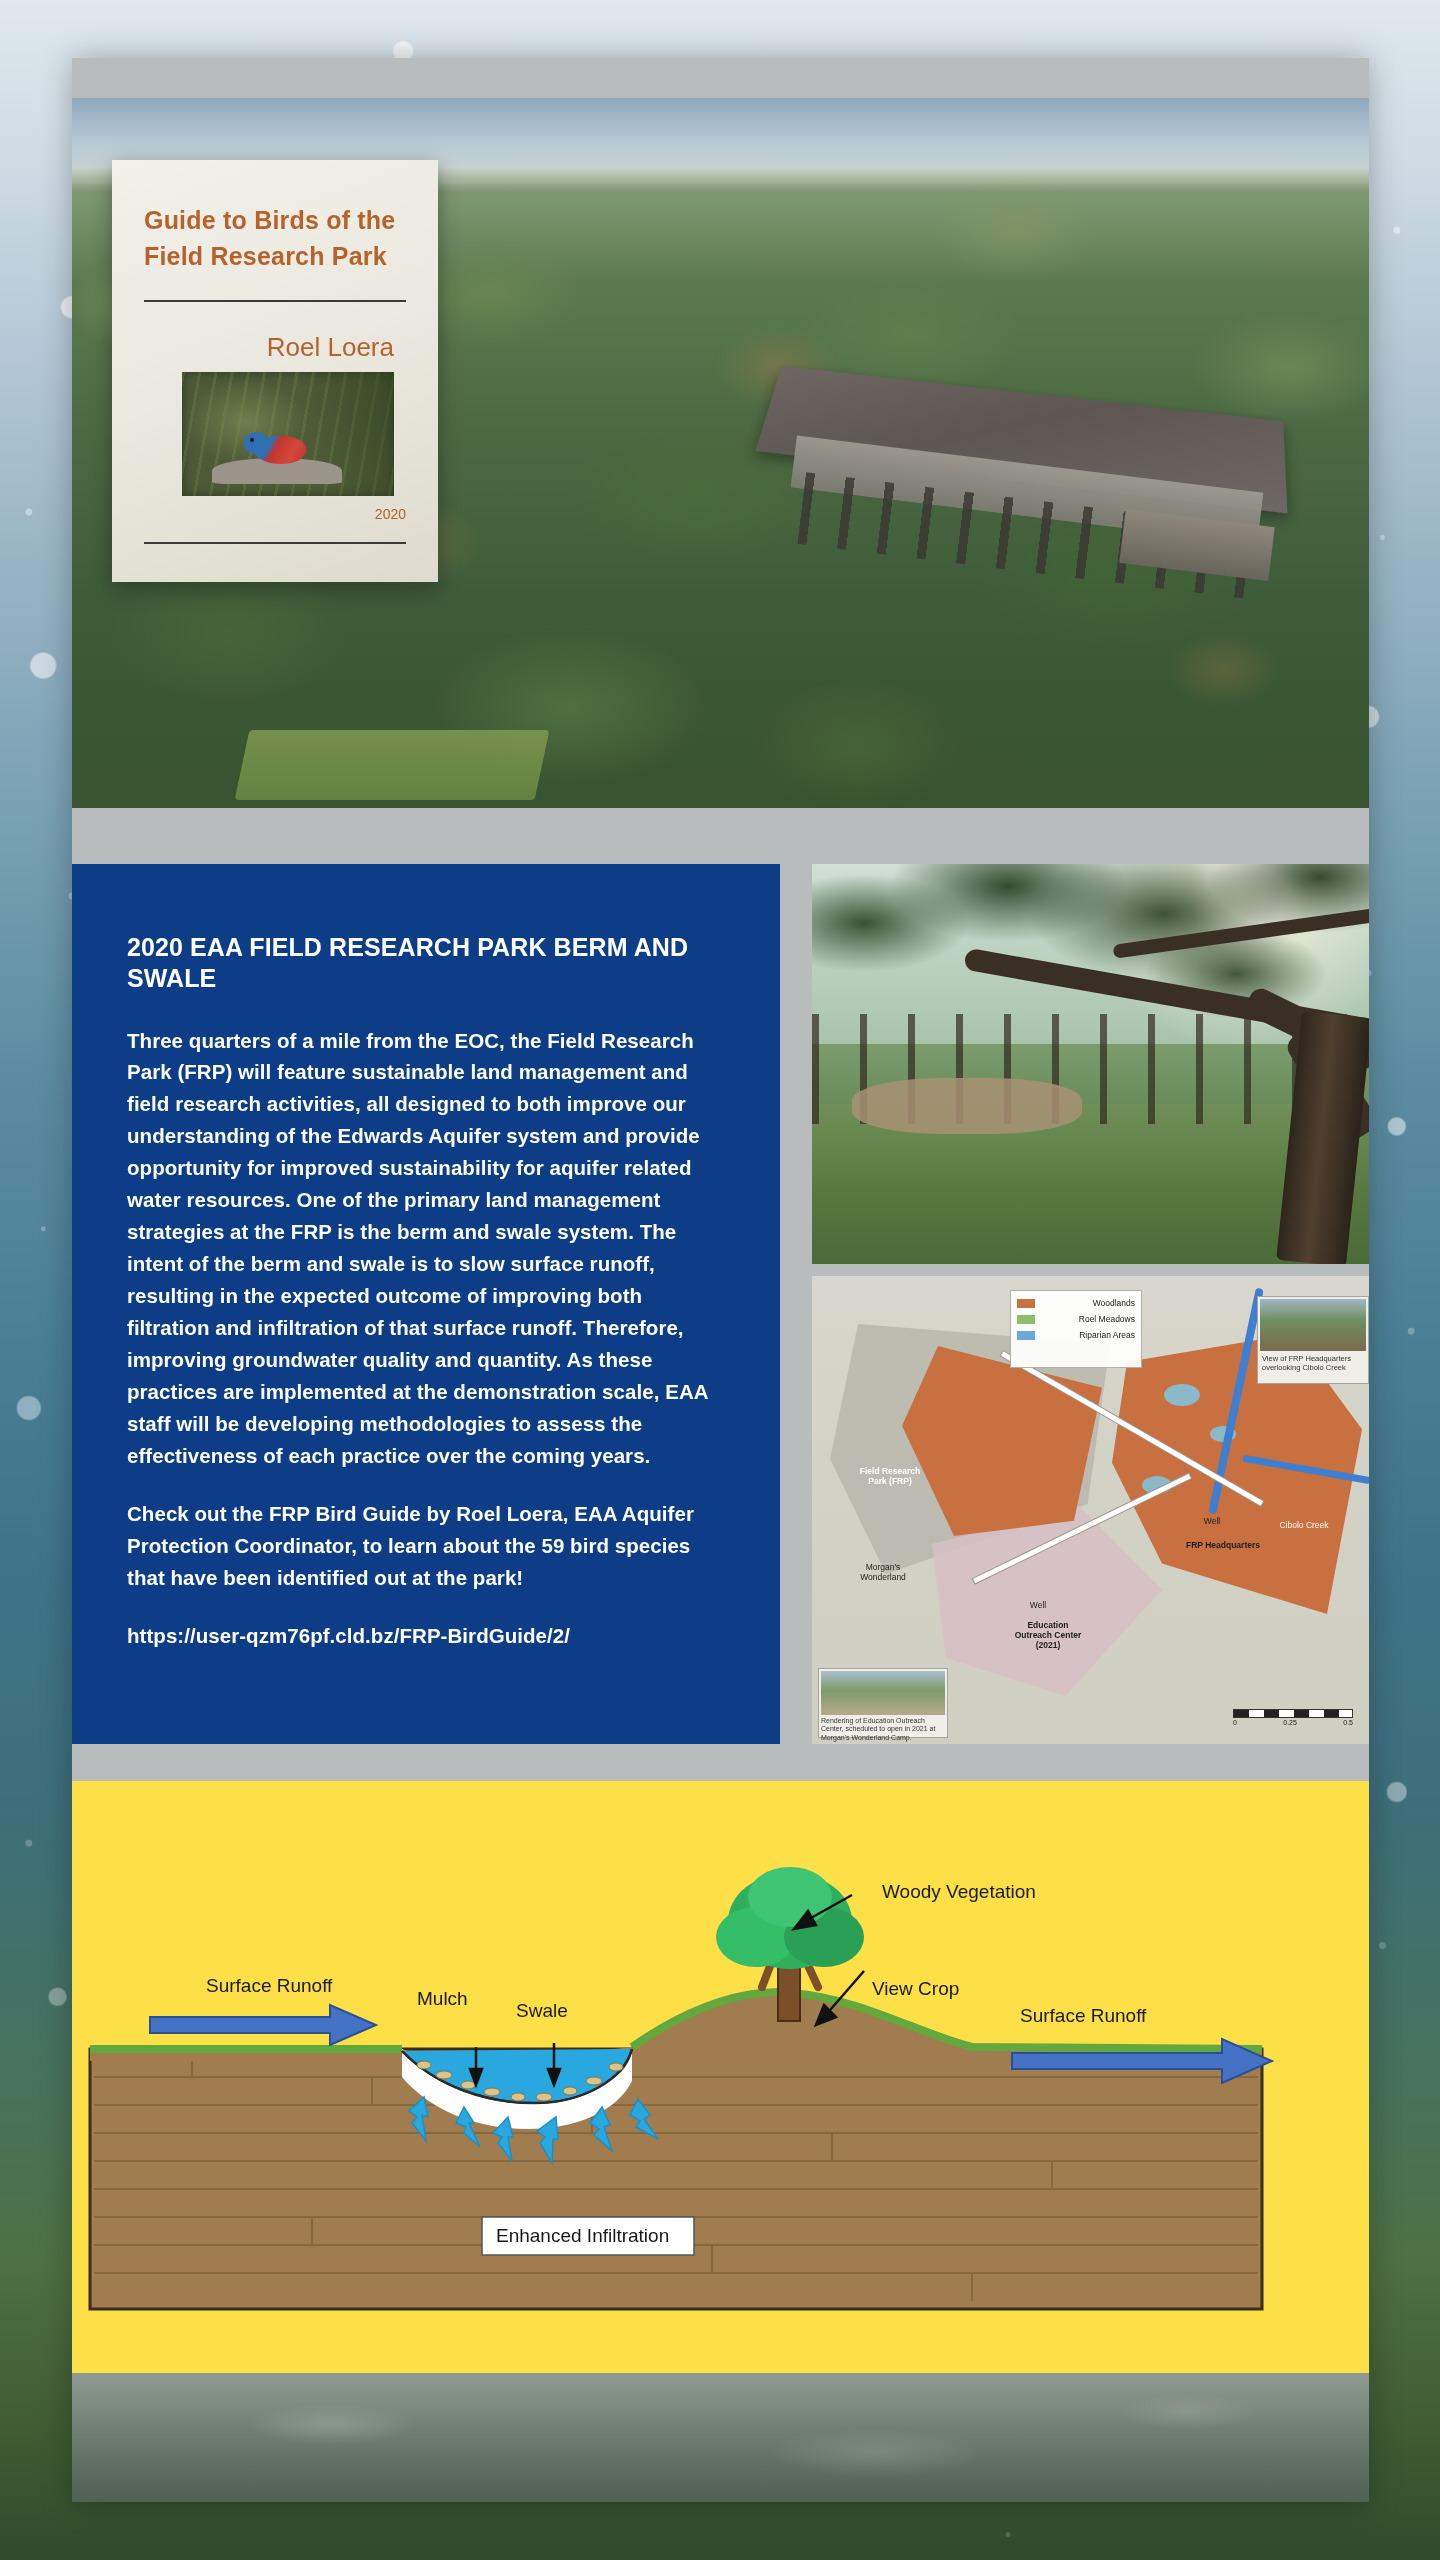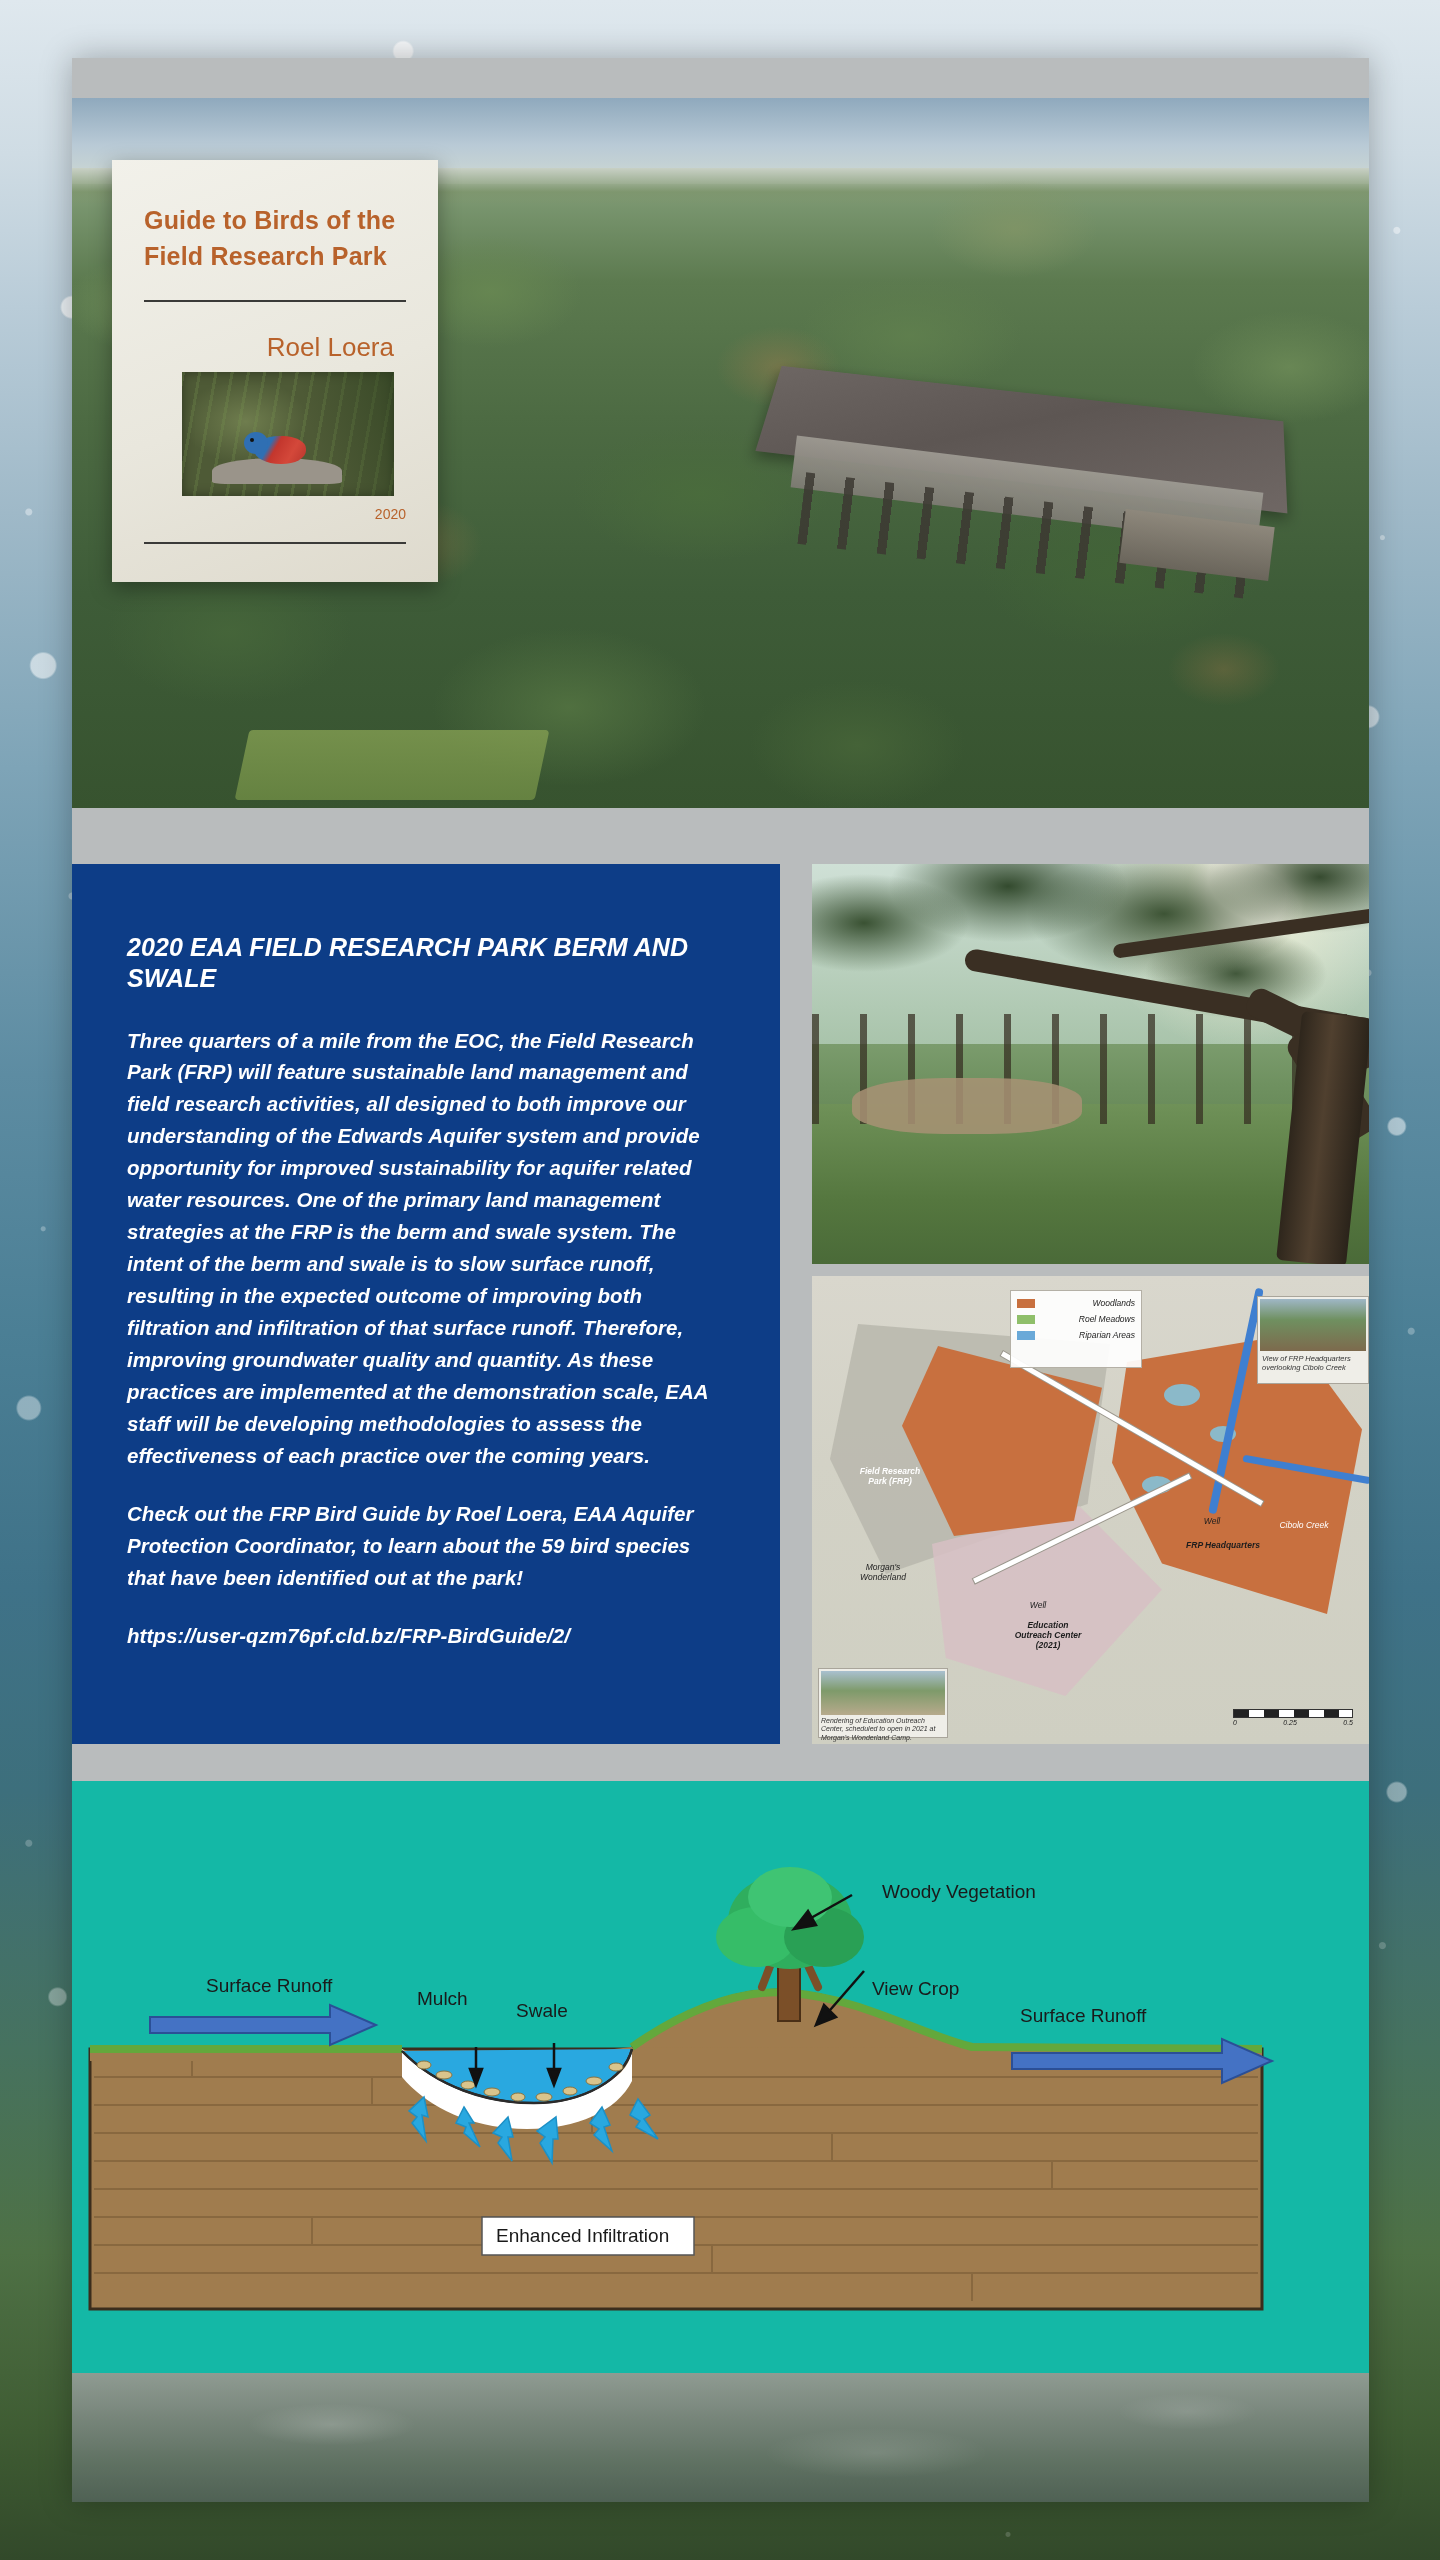--- a/index.html
+++ b/index.html
@@ -279,21 +279,20 @@
     font-size: 14px;
   }
 
   
   .info-band {
     position: absolute;
     left: 0;
     top: 806px;
     width: 1297px;
     height: 880px;
-    font-style: italic;
   }
   .info-blue {
     position: absolute;
     left: 0; top: 0;
     width: 708px; height: 880px;
     background: #0d3d87;
     color: #ffffff;
     box-sizing: border-box;
     padding: 68px 55px 0 55px;
   }
@@ -508,21 +507,21 @@
     font-size: 7px; color: #222; display: flex; justify-content: space-between; margin-top: 1px;
   }
 
   
   .diagram-wrap {
     position: absolute;
     left: 0;
     top: 1723px;
     width: 1297px;
     height: 592px;
-    background: #14b8a6;
+    background: #fde047;
   }
   .diagram {
     position: absolute;
     left: 0; top: 0; width: 1297px; height: 592px;
   }
   .dg-label {
     position: absolute;
     font-size: 19px;
     color: #1a1a1a;
     font-family: "Liberation Sans", sans-serif;

